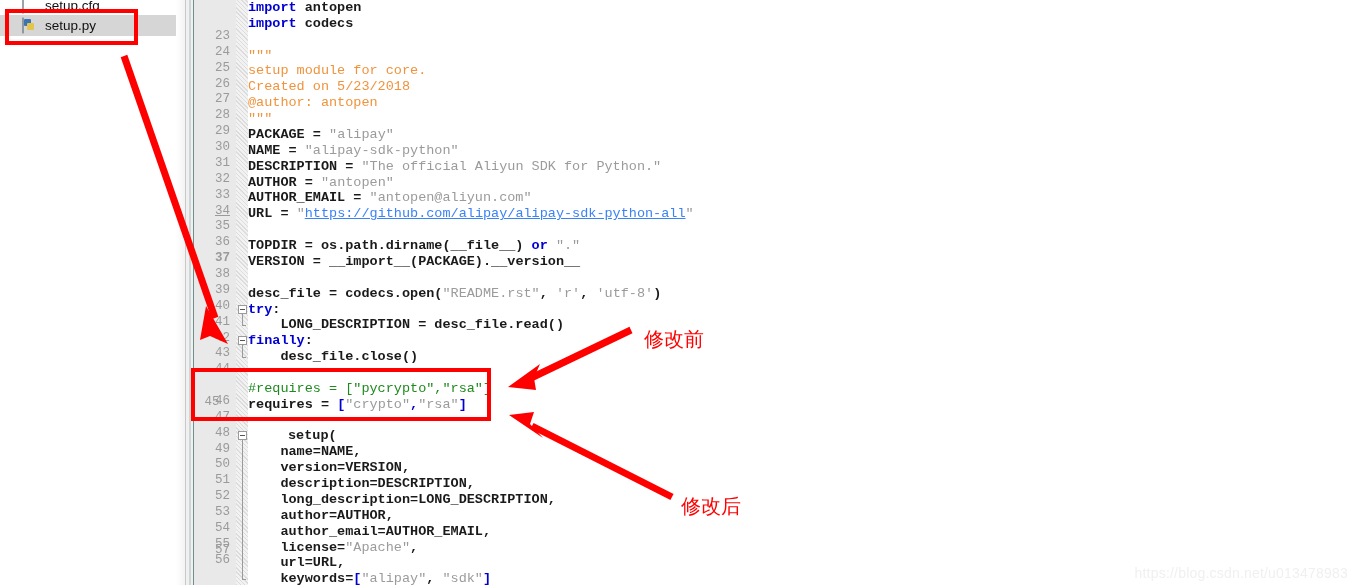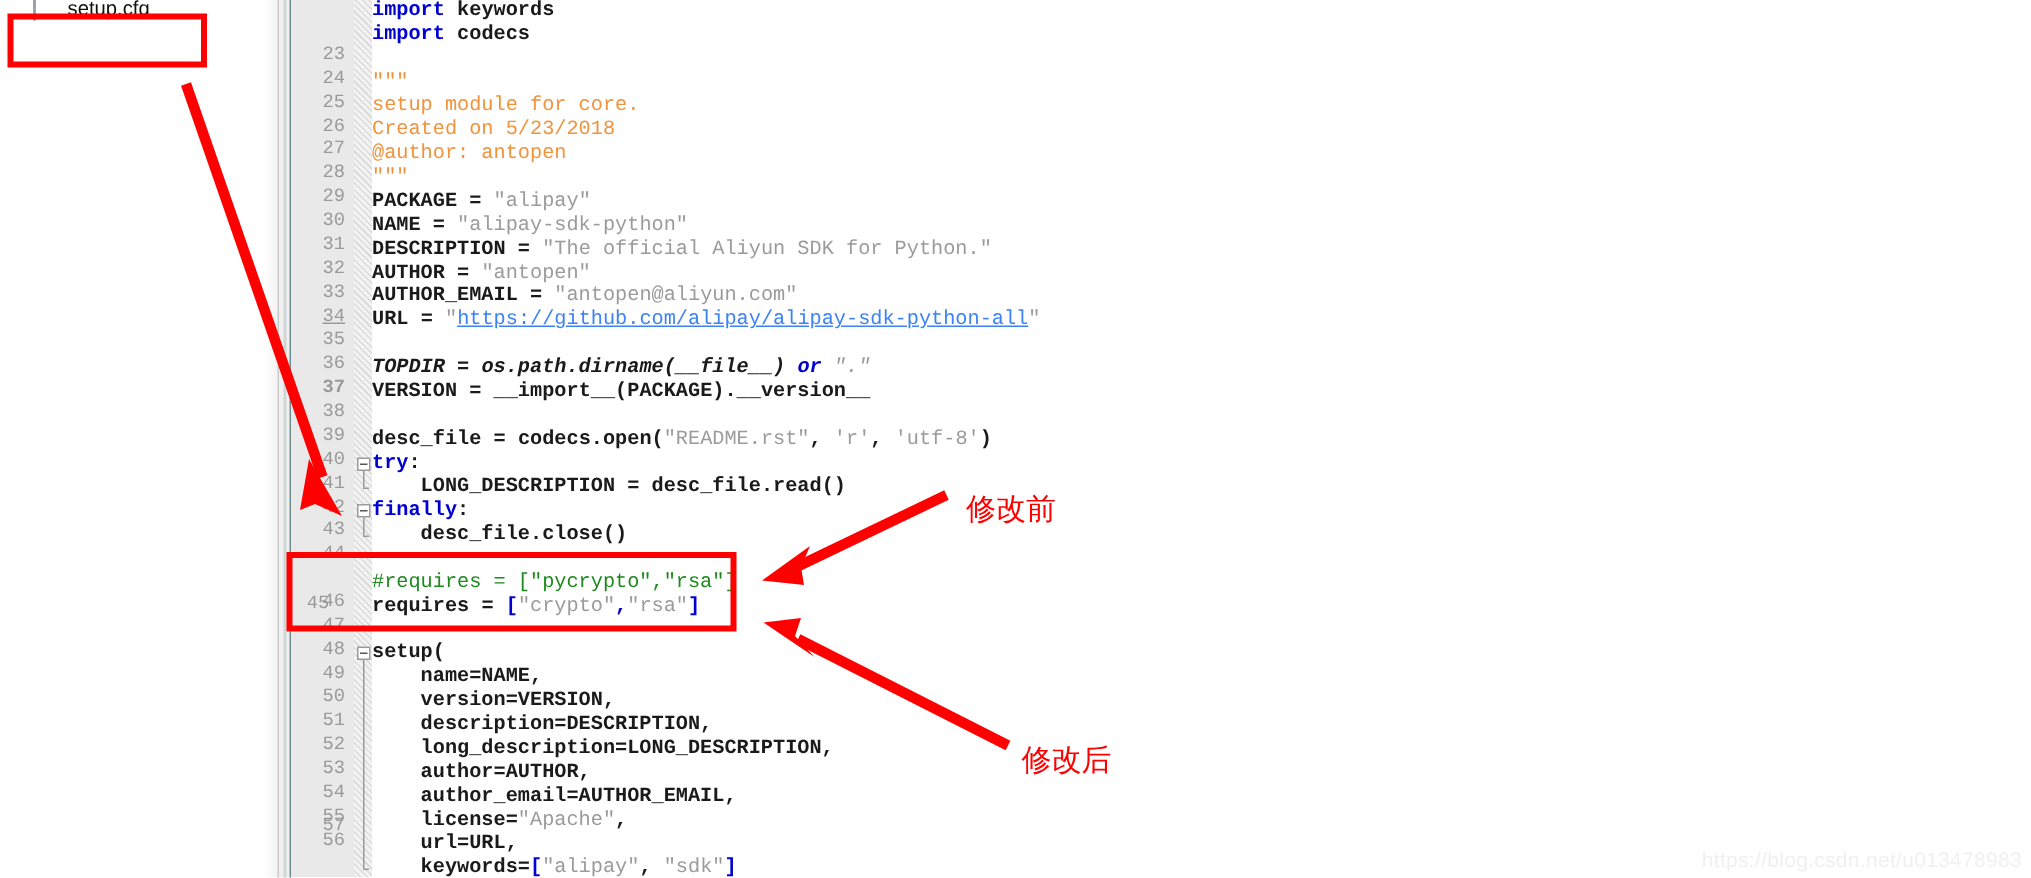--- a/index.html
+++ b/index.html
@@ -142,33 +142,37 @@
   }
 </style>
 </head>
 <body>
 
 <div id="explorer">
   <div class="tree-row" style="top:-5px;">
     <span class="tree-ico"><span class="ico-file"></span></span>
     <span class="tree-label">setup.cfg</span>
   </div>
+  <div class="tree-row selected" style="top:15px;">
+    <span class="tree-ico"><span class="ico-py"></span></span>
+    <span class="tree-label">setup.py</span>
+  </div>
   <div id="explorer-edge"></div>
 </div>
 
 <div id="splitter">
     <div class="bar"></div>
   </div>
 
 <div id="editor">
   <div id="gutter"></div>
   <div id="gutter-hatch"></div>
   <div id="code-layer">
       <div class="ln" style="top: 0px;">23</div>
-      <div class="code" style="top: 0px;"><span class="kw">import</span> <span class="bld">keywords</span></div>
+      <div class="code" style="top: 0px;"><span class="kw">import</span> <span class="bld">antopen</span></div>
       <div class="ln" style="top: 15.87px;">24</div>
       <div class="code" style="top: 15.87px;"><span class="kw">import</span> <span class="bld">codecs</span></div>
       <div class="ln" style="top: 31.74px;">25</div>
       <div class="code" style="top: 31.74px;"></div>
       <div class="ln" style="top: 47.61px;">26</div>
       <div class="code" style="top: 47.61px;"><span class="doc">"""</span></div>
       <div class="ln" style="top: 63.48px;">27</div>
       <div class="code" style="top: 63.48px;"><span class="doc">setup module for core.</span></div>
       <div class="ln" style="top: 79.35px;">28</div>
       <div class="code" style="top: 79.35px;"><span class="doc">Created on 5/23/2018</span></div>
@@ -184,21 +188,21 @@
       <div class="code" style="top: 158.7px;"><span class="bld">DESCRIPTION</span> <span class="bld">=</span> <span class="str">"The official Aliyun SDK for Python."</span></div>
       <div class="ln" style="top: 174.57px; text-decoration: underline;">34</div>
       <div class="code" style="top: 174.57px;"><span class="bld">AUTHOR</span> <span class="bld">=</span> <span class="str">"antopen"</span></div>
       <div class="ln" style="top: 190.44px;">35</div>
       <div class="code" style="top: 190.44px;"><span class="bld">AUTHOR_EMAIL</span> <span class="bld">=</span> <span class="str">"antopen@aliyun.com"</span></div>
       <div class="ln" style="top: 206.31px;">36</div>
       <div class="code" style="top: 206.31px;"><span class="bld">URL</span> <span class="bld">=</span> <span class="str">"</span><span class="link">https://github.com/alipay/alipay-sdk-python-all</span><span class="str">"</span></div>
       <div class="ln" style="top: 222.18px; font-weight: bold;">37</div>
       <div class="code" style="top: 222.18px;"></div>
       <div class="ln" style="top: 238.05px;">38</div>
-      <div class="code" style="top: 238.05px; font-style: italic;"><span class="bld">TOPDIR</span> <span class="bld">=</span> <span class="bld">os.path.dirname(__file__)</span> <span class="kw">or</span> <span class="str">"."</span></div>
+      <div class="code" style="top: 238.05px;"><span class="bld">TOPDIR</span> <span class="bld">=</span> <span class="bld">os.path.dirname(__file__)</span> <span class="kw">or</span> <span class="str">"."</span></div>
       <div class="ln" style="top: 253.92px;">39</div>
       <div class="code" style="top: 253.92px;"><span class="bld">VERSION</span> <span class="bld">=</span> <span class="bld">__import__(PACKAGE).__version__</span></div>
       <div class="ln" style="top: 269.79px;">40</div>
       <div class="code" style="top: 269.79px;"></div>
       <div class="ln" style="top: 285.66px;">41</div>
       <div class="code" style="top: 285.66px;"><span class="bld">desc_file</span> <span class="bld">=</span> <span class="bld">codecs.open(</span><span class="str">"README.rst"</span><span class="bld">,</span> <span class="str">'r'</span><span class="bld">,</span> <span class="str">'utf-8'</span><span class="bld">)</span></div>
       <div class="ln" style="top: 301.53px;">42</div>
       <div class="code" style="top: 301.53px;"><span class="kw">try</span><span class="bld">:</span></div>
       <div class="ln" style="top: 317.4px;">43</div>
       <div class="code" style="top: 317.4px; font-family: Liberation Mono, monospace;">    <span class="bld">LONG_DESCRIPTION</span> <span class="bld">=</span> <span class="bld">desc_file.read()</span></div>
@@ -208,21 +212,21 @@
       <div class="code" style="top: 349.14px;">    <span class="bld">desc_file.close()</span></div>
       <div class="ln" style="top: 365.01px;">46</div>
       <div class="code" style="top: 365.01px;"></div>
       <div class="ln" style="top: 380.88px;">47</div>
       <div class="code" style="top: 380.88px;"><span class="cmt">#requires = ["pycrypto","rsa"]</span></div>
       <div class="ln" style="top: 396.75px;">48</div>
       <div class="code" style="top: 396.75px;"><span class="bld">requires</span> <span class="bld">=</span> <span class="brk">[</span><span class="str">"crypto"</span><span class="brk">,</span><span class="str">"rsa"</span><span class="brk">]</span></div>
       <div class="ln" style="top: 412.62px;">49</div>
       <div class="code" style="top: 412.62px;"></div>
       <div class="ln" style="top: 428.49px;">50</div>
-      <div class="code" style="top: 428.49px;"><span class="bld">setup(</span></div>
+      <div class="code" style="top: 428.49px; padding-left: 40px;"><span class="bld">setup(</span></div>
       <div class="ln" style="top: 444.36px;">51</div>
       <div class="code" style="top: 444.36px;">    <span class="bld">name=NAME,</span></div>
       <div class="ln" style="top: 460.23px;">52</div>
       <div class="code" style="top: 460.23px;">    <span class="bld">version=VERSION,</span></div>
       <div class="ln" style="top: 476.1px;">53</div>
       <div class="code" style="top: 476.1px;">    <span class="bld">description=DESCRIPTION,</span></div>
       <div class="ln" style="top: 491.97px;">54</div>
       <div class="code" style="top: 491.97px;">    <span class="bld">long_description=LONG_DESCRIPTION,</span></div>
       <div class="ln" style="top: 507.84px;">55</div>
       <div class="code" style="top: 507.84px;">    <span class="bld">author=AUTHOR,</span></div>

